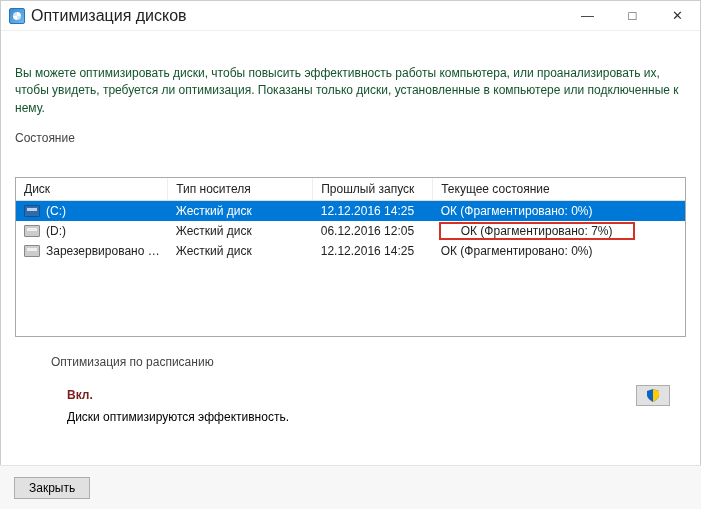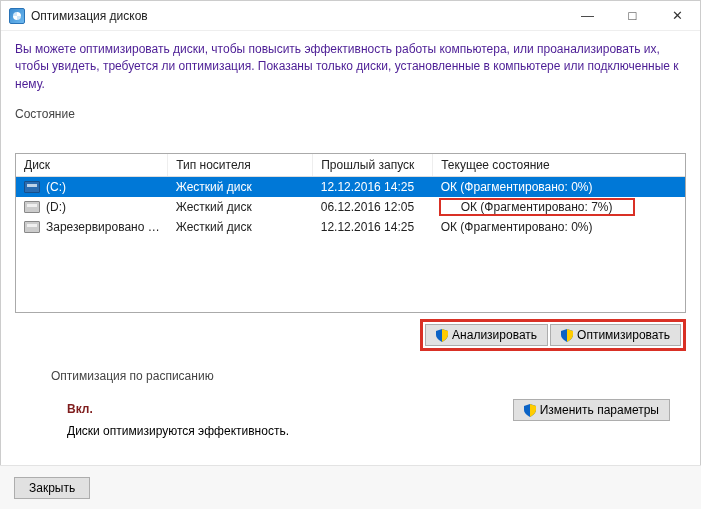--- a/index.html
+++ b/index.html
@@ -28,31 +28,31 @@
     border-radius: 2px;
     position: relative;
   }
   .titlebar .icon::after {
     content: "";
     position: absolute; left:3px; top:3px;
     width: 8px; height:8px;
     background: conic-gradient(#fff 0 25%, #d0e7f9 0 50%, #fff 0 75%, #d0e7f9 0);
     border-radius:50%;
   }
-  .titlebar .title { flex:1; font-size:12px; color:#222; }
+  .titlebar .title { flex:1; font-size:16px; color:#222; }
   .winbtns { display:flex; height:100%; }
   .winbtn {
     width: 45px;
     display:flex; align-items:center; justify-content:center;
     font-size:13px; color:#333;
     cursor:default;
   }
 
   .content { padding: 10px 14px 0 14px; }
-  .desc { color:#4c1d95; line-height:1.45; margin-bottom:14px; }
+  .desc { color:#14532d; line-height:1.45; margin-bottom:14px;margin-top:24px; }
 
   .section-label { color:#444; margin-bottom:6px; }
 
   .panel {
     border:1px solid #aaa;
     background:#fff;
     margin-top:32px;
   }
   table.drives {
     width:100%;
@@ -224,58 +224,35 @@
             </td>
             <td>Жесткий диск</td>
             <td>12.12.2016 14:25</td>
             <td>ОК (Фрагментировано: 0%)</td>
           </tr>
         </tbody>
     </table>
     <div class="panel-gap"></div>
   </div>
 
-  <div class="btnrow">
-    <div class="btnwrap">
-      <button class="action">
-        <span class="shield">
-          <svg viewBox="0 0 12 13">
-              <path d="M6 0 L12 2 V6 C12 10 6 13 6 13 C6 13 0 10 0 6 V2 Z" fill="#0b63c6"></path>
-              <path d="M6 0 L12 2 V6 C12 10 6 13 6 13 V0 Z" fill="#ffcc00"></path>
-            </svg>
-        </span>
-        <span>Анализировать</span>
-      </button>
-      <button class="action">
-        <span class="shield">
-          <svg viewBox="0 0 12 13">
-              <path d="M6 0 L12 2 V6 C12 10 6 13 6 13 C6 13 0 10 0 6 V2 Z" fill="#0b63c6"></path>
-              <path d="M6 0 L12 2 V6 C12 10 6 13 6 13 V0 Z" fill="#ffcc00"></path>
-            </svg>
-        </span>
-        <span>Оптимизировать</span>
-      </button>
-    </div>
-  </div>
 
   <div class="sched-section">
     <div class="section-label">Оптимизация по расписанию</div>
     <div class="sched-body">
       <div class="sched-left">
         <div class="strong">Вкл.</div>
         <div>Диски оптимизируются эффективность.</div>
       </div>
       <button class="action">
         <span class="shield">
           <svg viewBox="0 0 12 13">
               <path d="M6 0 L12 2 V6 C12 10 6 13 6 13 C6 13 0 10 0 6 V2 Z" fill="#0b63c6"></path>
               <path d="M6 0 L12 2 V6 C12 10 6 13 6 13 V0 Z" fill="#ffcc00"></path>
             </svg>
         </span>
-        <span>Изменить параметры</span>
       </button>
     </div>
   </div>
 </div>
 
 <div class="footer">
   <button class="plain">Закрыть</button>
 </div>
 
 </body></html>

